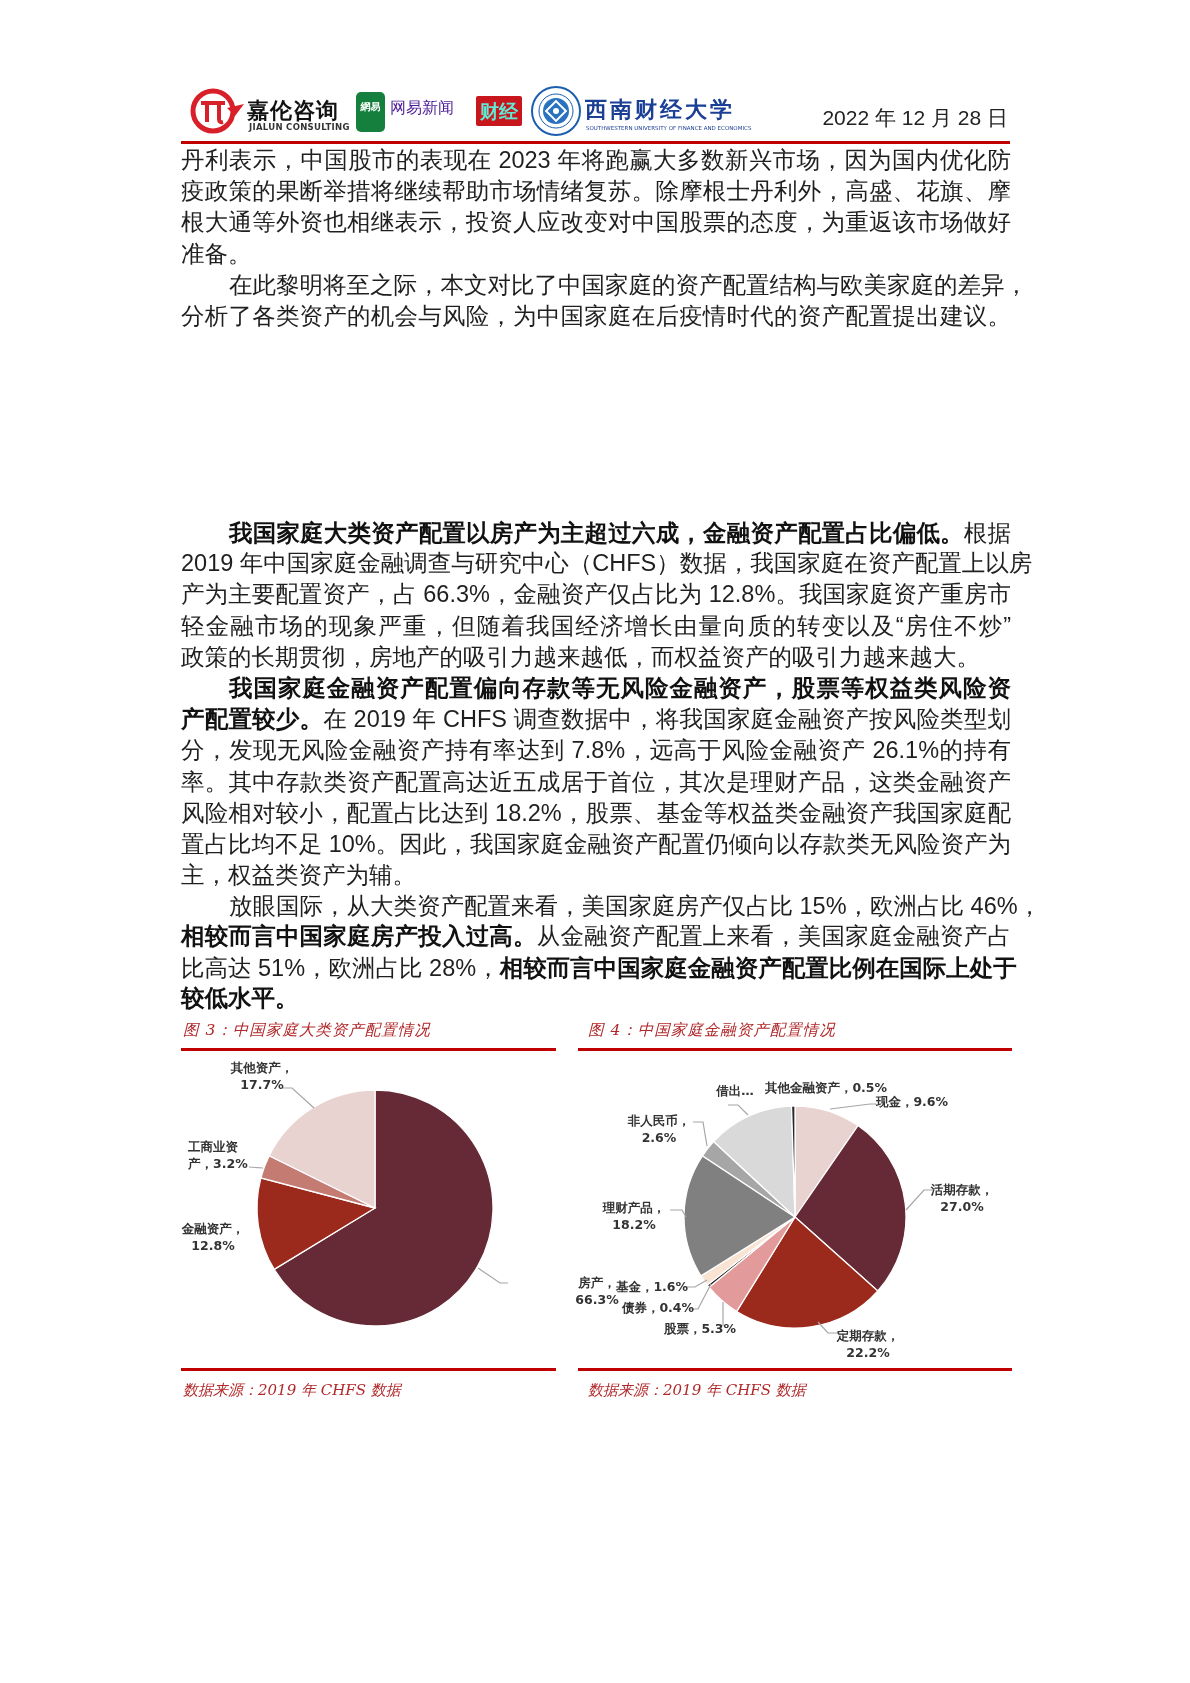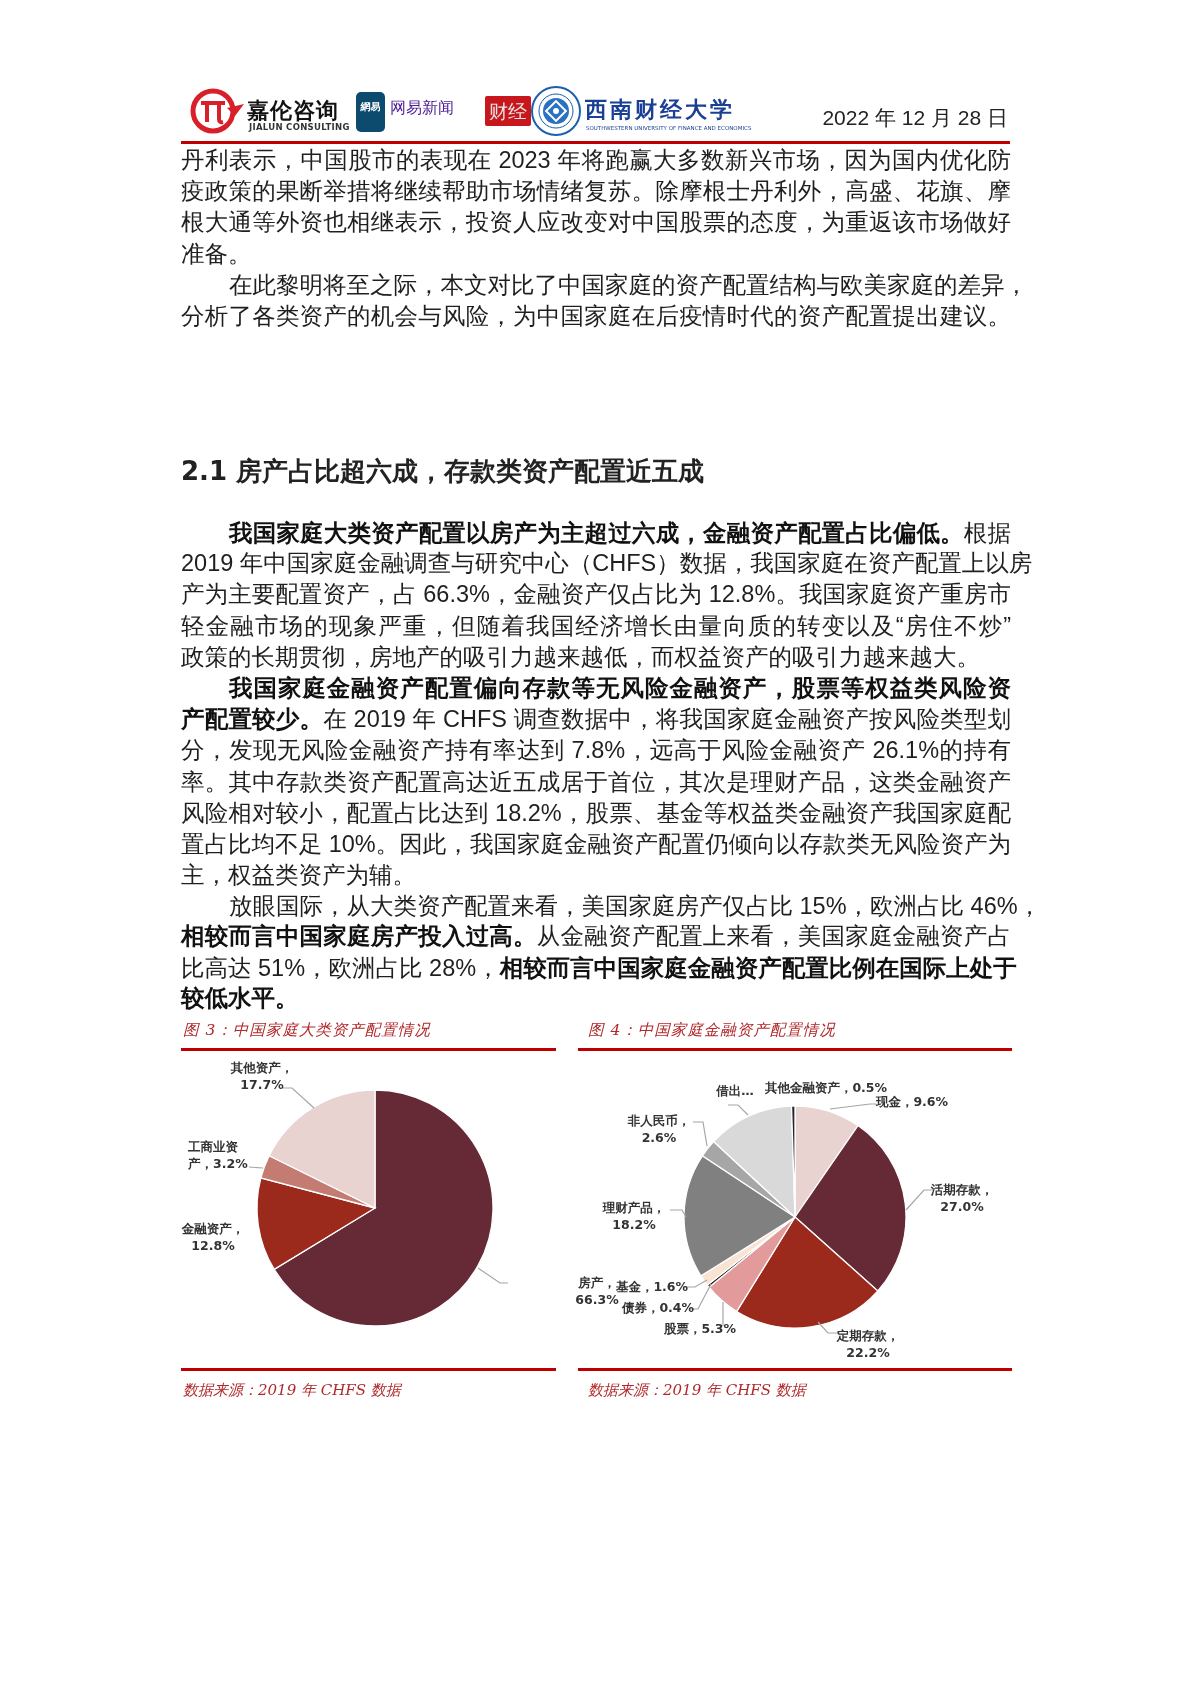--- a/index.html
+++ b/index.html
@@ -8,25 +8,25 @@
     background: #ffffff; color: #1a1a1a;
     font-family: "DejaVu Sans", "Liberation Sans", sans-serif;
   }
   .abs { position: absolute; }
 
   
   .hdr-rule { position: absolute; left: 181px; top: 141px; width: 829px; height: 3px; background: #c00000; }
   .jl-logo { left: 189px; top: 86px; width: 56px; height: 50px; }
   .jl-name { left: 247px; top: 96px; font-size: 22px; font-weight: bold; color: #111; letter-spacing: 1px; white-space: nowrap; }
   .jl-en { left: 249px; top: 122px; font-size: 8.5px; font-weight: bold; color: #333; letter-spacing: 0.3px; white-space: nowrap; }
-  .ne-badge { left: 356px; top: 92px; width: 29px; height: 40px; border-radius: 5px; background: #0c4a6e; color: #fff;
+  .ne-badge { left: 356px; top: 92px; width: 29px; height: 40px; border-radius: 5px; background: #15803d; color: #fff;
               font-size: 10px; font-weight: bold; text-align: center; line-height: 30px; }
   .ne-name { left: 390px; top: 98px; font-size: 16px; color: #4c1d95; white-space: nowrap; }
-  .ne-sec { left: 476px; top: 96px; width: 46px; height: 30px; background: #c8161d; color: #e5e5e5; font-size: 19px;
-            font-weight: normal; text-align: center; line-height: 30px; border-radius: 2px; margin-left: 9px; }
+  .ne-sec { left: 476px; top: 96px; width: 46px; height: 30px; background: #c8161d; color: #5eead4; font-size: 19px;
+            font-weight: bold; text-align: center; line-height: 30px; border-radius: 2px; }
   .sw-seal { left: 530px; top: 85px; width: 52px; height: 52px; }
   .sw-name { left: 585px; top: 95px; font-size: 22px; font-weight: bold; color: #1b3f94; letter-spacing: 3px; white-space: nowrap;
              font-family: "DejaVu Serif", serif; }
   .sw-en { left: 586px; top: 125px; font-size: 5.5px; color: #1b3f94; white-space: nowrap; }
   .hdr-date { right: 182px; top: 104px; font-size: 21px; color: #222; white-space: nowrap;
               font-family: "Liberation Sans", sans-serif; }
 
   
   .line {
     position: absolute; left: 181px; width: 830px; height: 30px; line-height: 30px;
@@ -94,21 +94,20 @@
 
   <div>
       <div class="line just" style="top: 145px;"><span>丹利表示，中国股市的表现在 2023 年将跑赢大多数新兴市场，因为国内优化防</span></div>
       <div class="line just" style="top: 176px;"><span>疫政策的果断举措将继续帮助市场情绪复苏。除摩根士丹利外，高盛、花旗、摩</span></div>
       <div class="line just" style="top: 207px;"><span>根大通等外资也相继表示，投资人应改变对中国股票的态度，为重返该市场做好</span></div>
       <div class="line" style="top: 239px;"><span>准备。</span></div>
       <div class="line just indent" style="top: 270px;"><span>在此黎明将至之际，本文对比了中国家庭的资产配置结构与欧美家庭的差异，</span></div>
       <div class="line just" style="top: 301px;"><span>分析了各类资产的机会与风险，为中国家庭在后疫情时代的资产配置提出建议。</span></div>
     </div>
 
-  <div class="abs h3">2.1  房产占比超六成，存款类资产配置近五成</div>
 
   <div>
       <div class="line just indent" style="top: 518px;"><span class="b">我国家庭大类资产配置以房产为主超过六成，金融资产配置占比偏低。</span><span>根据</span></div>
       <div class="line just" style="top: 548px;"><span>2019 年中国家庭金融调查与研究中心（CHFS）数据，我国家庭在资产配置上以房</span></div>
       <div class="line just" style="top: 579px;"><span>产为主要配置资产，占 66.3%，金融资产仅占比为 12.8%。我国家庭资产重房市</span></div>
       <div class="line just" style="top: 611px;"><span>轻金融市场的现象严重，但随着我国经济增长由量向质的转变以及“房住不炒”</span></div>
       <div class="line" style="top: 642px;"><span>政策的长期贯彻，房地产的吸引力越来越低，而权益资产的吸引力越来越大。</span></div>
     </div>
   <div>
       <div class="line just indent" style="top: 673px;"><span class="b">我国家庭金融资产配置偏向存款等无风险金融资产，股票等权益类风险资</span></div>

